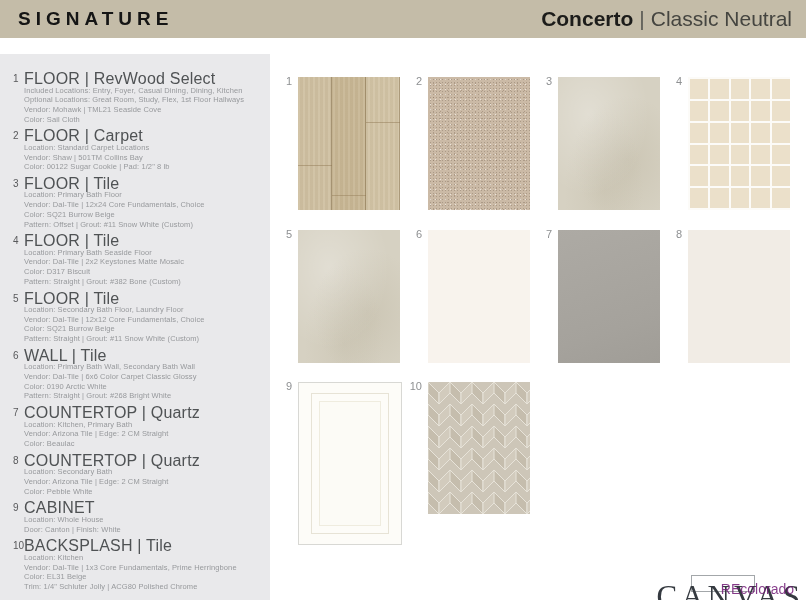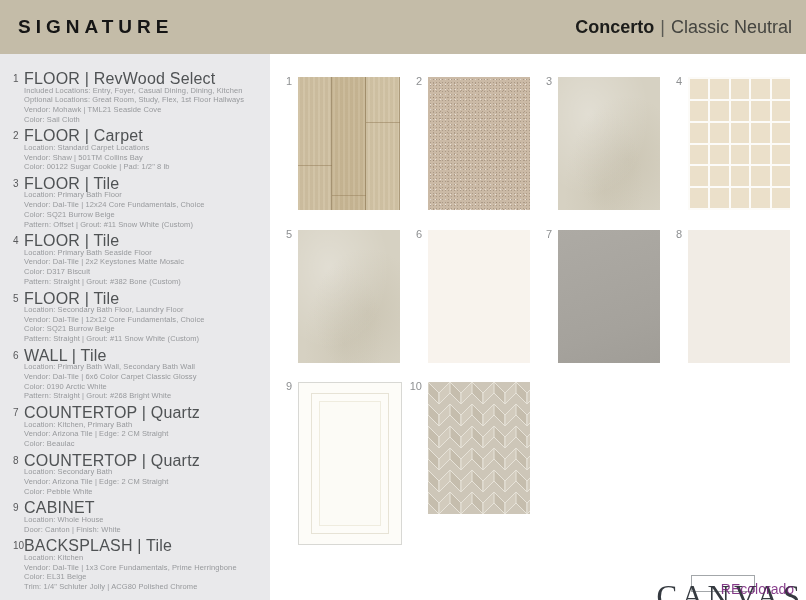--- a/index.html
+++ b/index.html
@@ -1,23 +1,23 @@
 <!DOCTYPE html>
 <html><head>
 <meta charset="utf-8">
 <style>
   * { margin:0; padding:0; box-sizing:border-box; }
   body { background:#ffffff; font-family:"Liberation Sans", sans-serif; }
   .page { position:relative; width:806px; height:600px; background:#ffffff; overflow:hidden; }
 
   
-  .header { position:absolute; left:0; top:0; width:806px; height:54px; background:#c4bca8;
+  .header { position:absolute; left:0; top:0; width:806px; height:38px; background:#c4bca8;
             display:flex; align-items:center; justify-content:space-between; padding:0 14px 0 18px; }
   .brand { font-size:19px; font-weight:bold; letter-spacing:5px; color:#151515; }
-  .title { font-size:18px; color:#454540;margin-left:40px; }
+  .title { font-size:21px; color:#454540;margin-left:40px; }
   .title .collection { font-weight:bold; color:#1c1c1a; }
   .title .sep { margin:0 6px; color:#5a5a54; font-weight:normal; }
 
   
   .sidebar { position:absolute; left:0; top:54px; width:270px; height:546px; background:#e9e9eb;
              padding:19px 6px 0 0; overflow:hidden; }
   .spec-item { display:flex; margin-bottom:6px; }
   .spec-num { width:24px; flex:0 0 24px; padding-left:13px; font-size:10px; color:#58595b; line-height:12.5px; }
   .spec-body { flex:1; }
   .spec-title { font-size:16px; color:#4f5254; line-height:12.5px; letter-spacing:.2px; }

